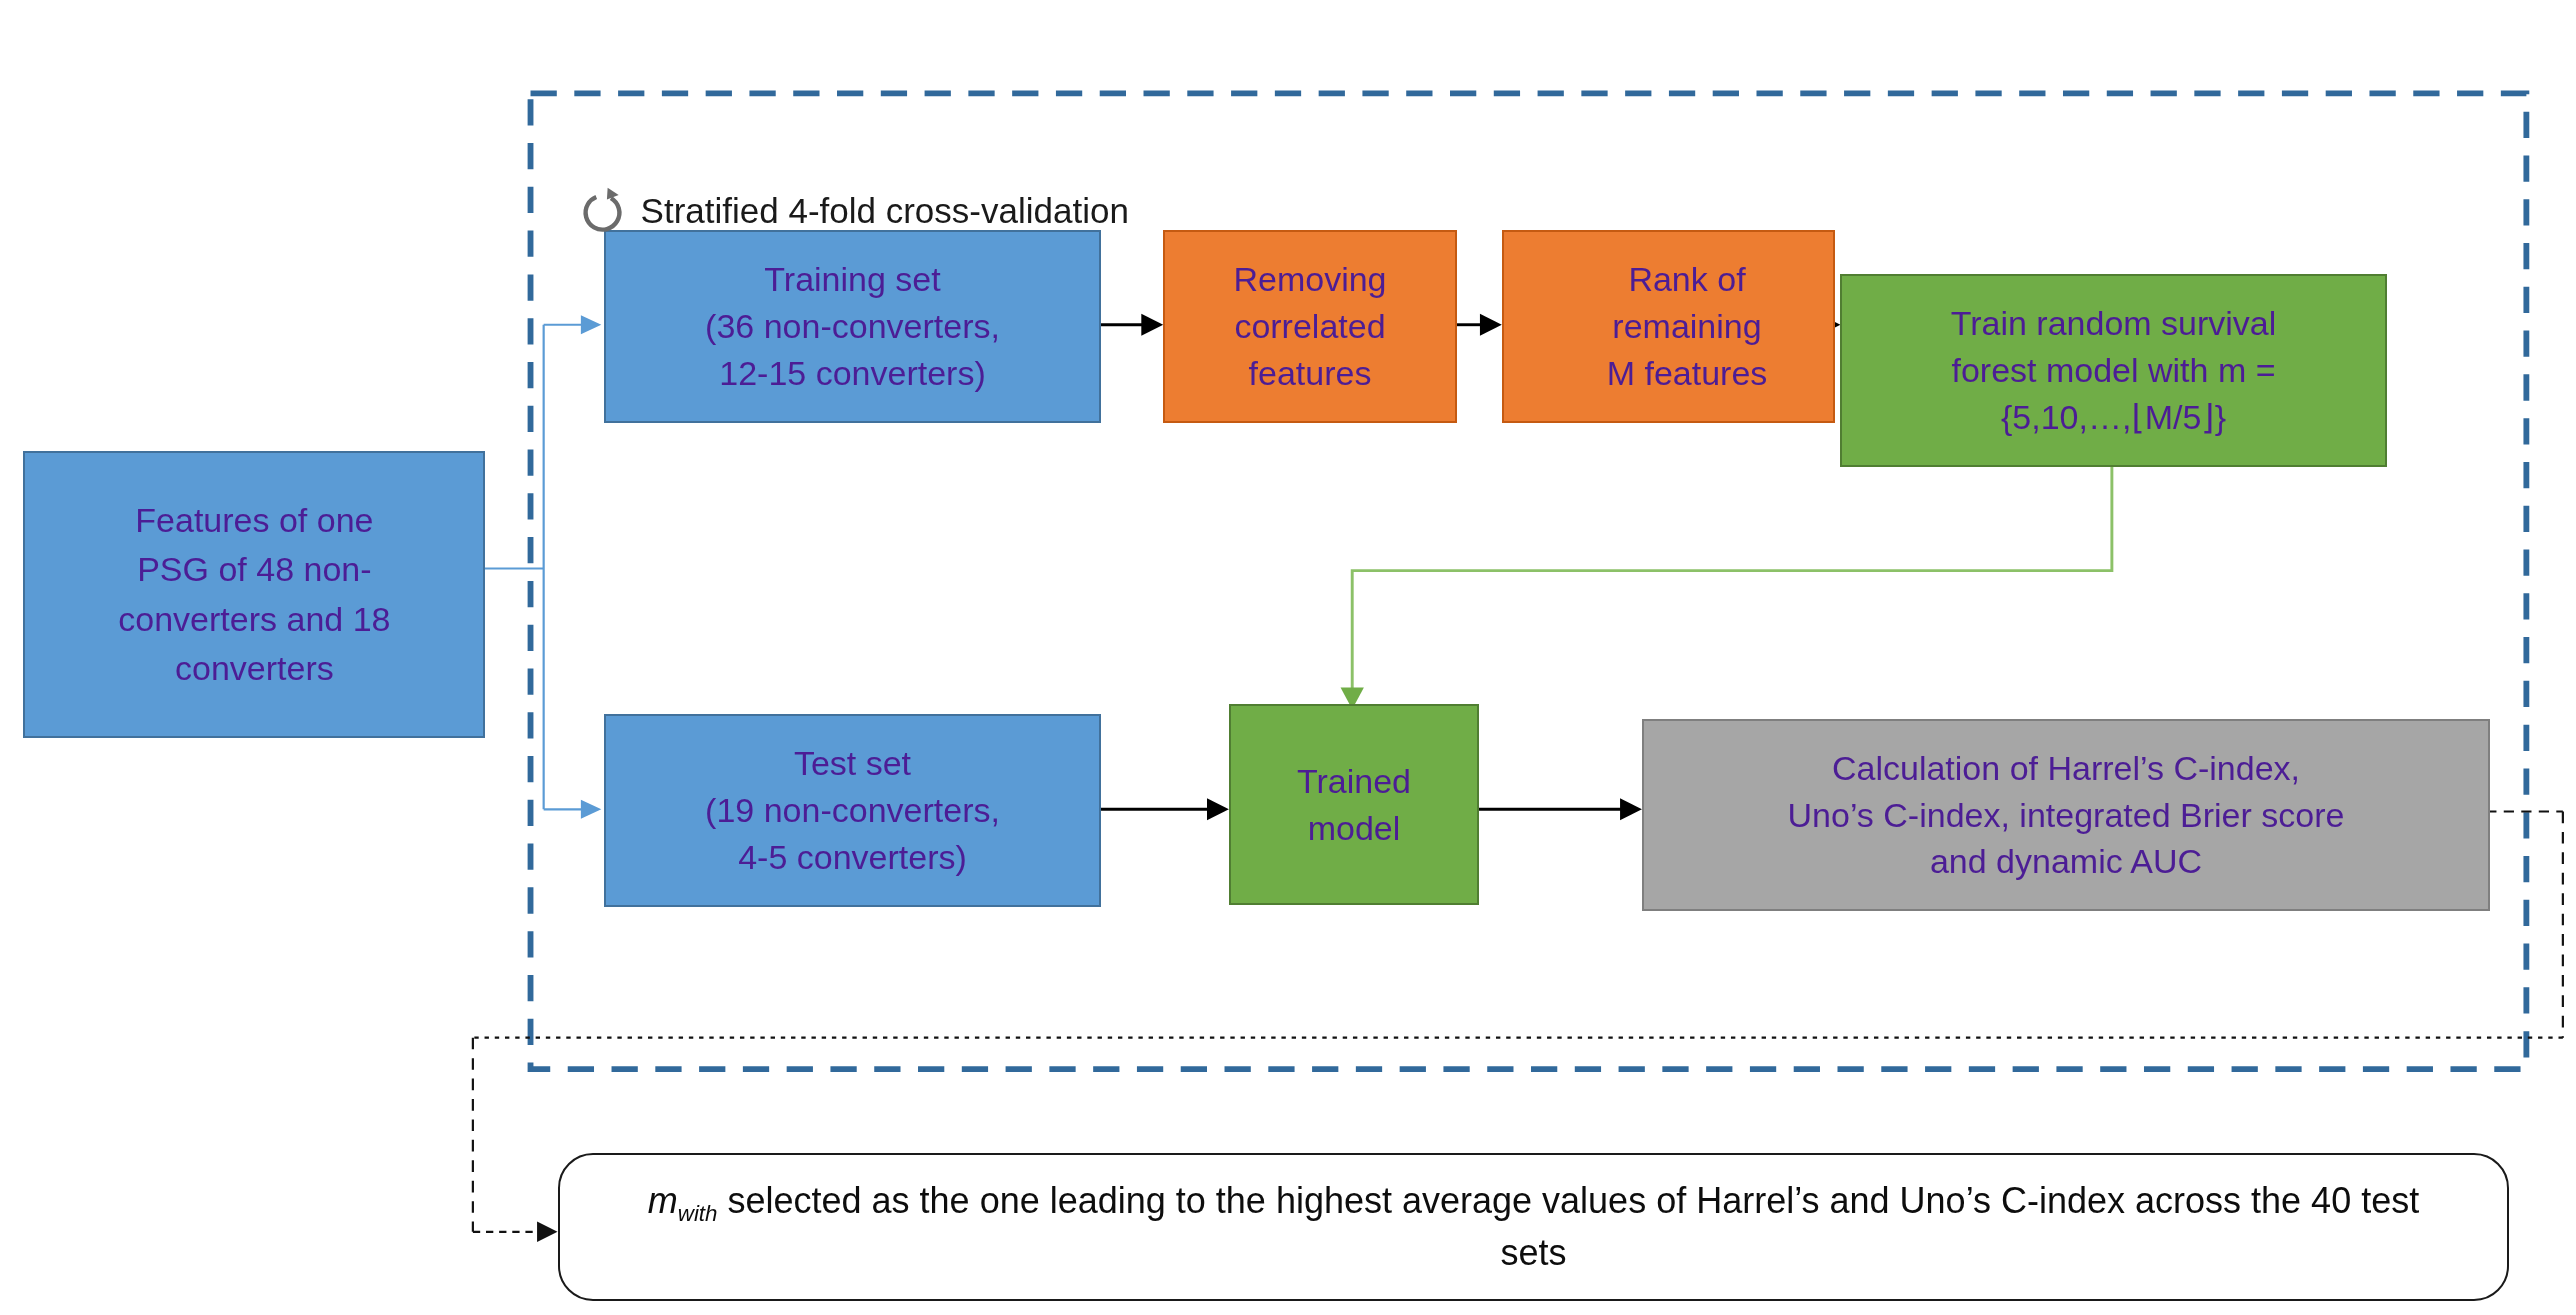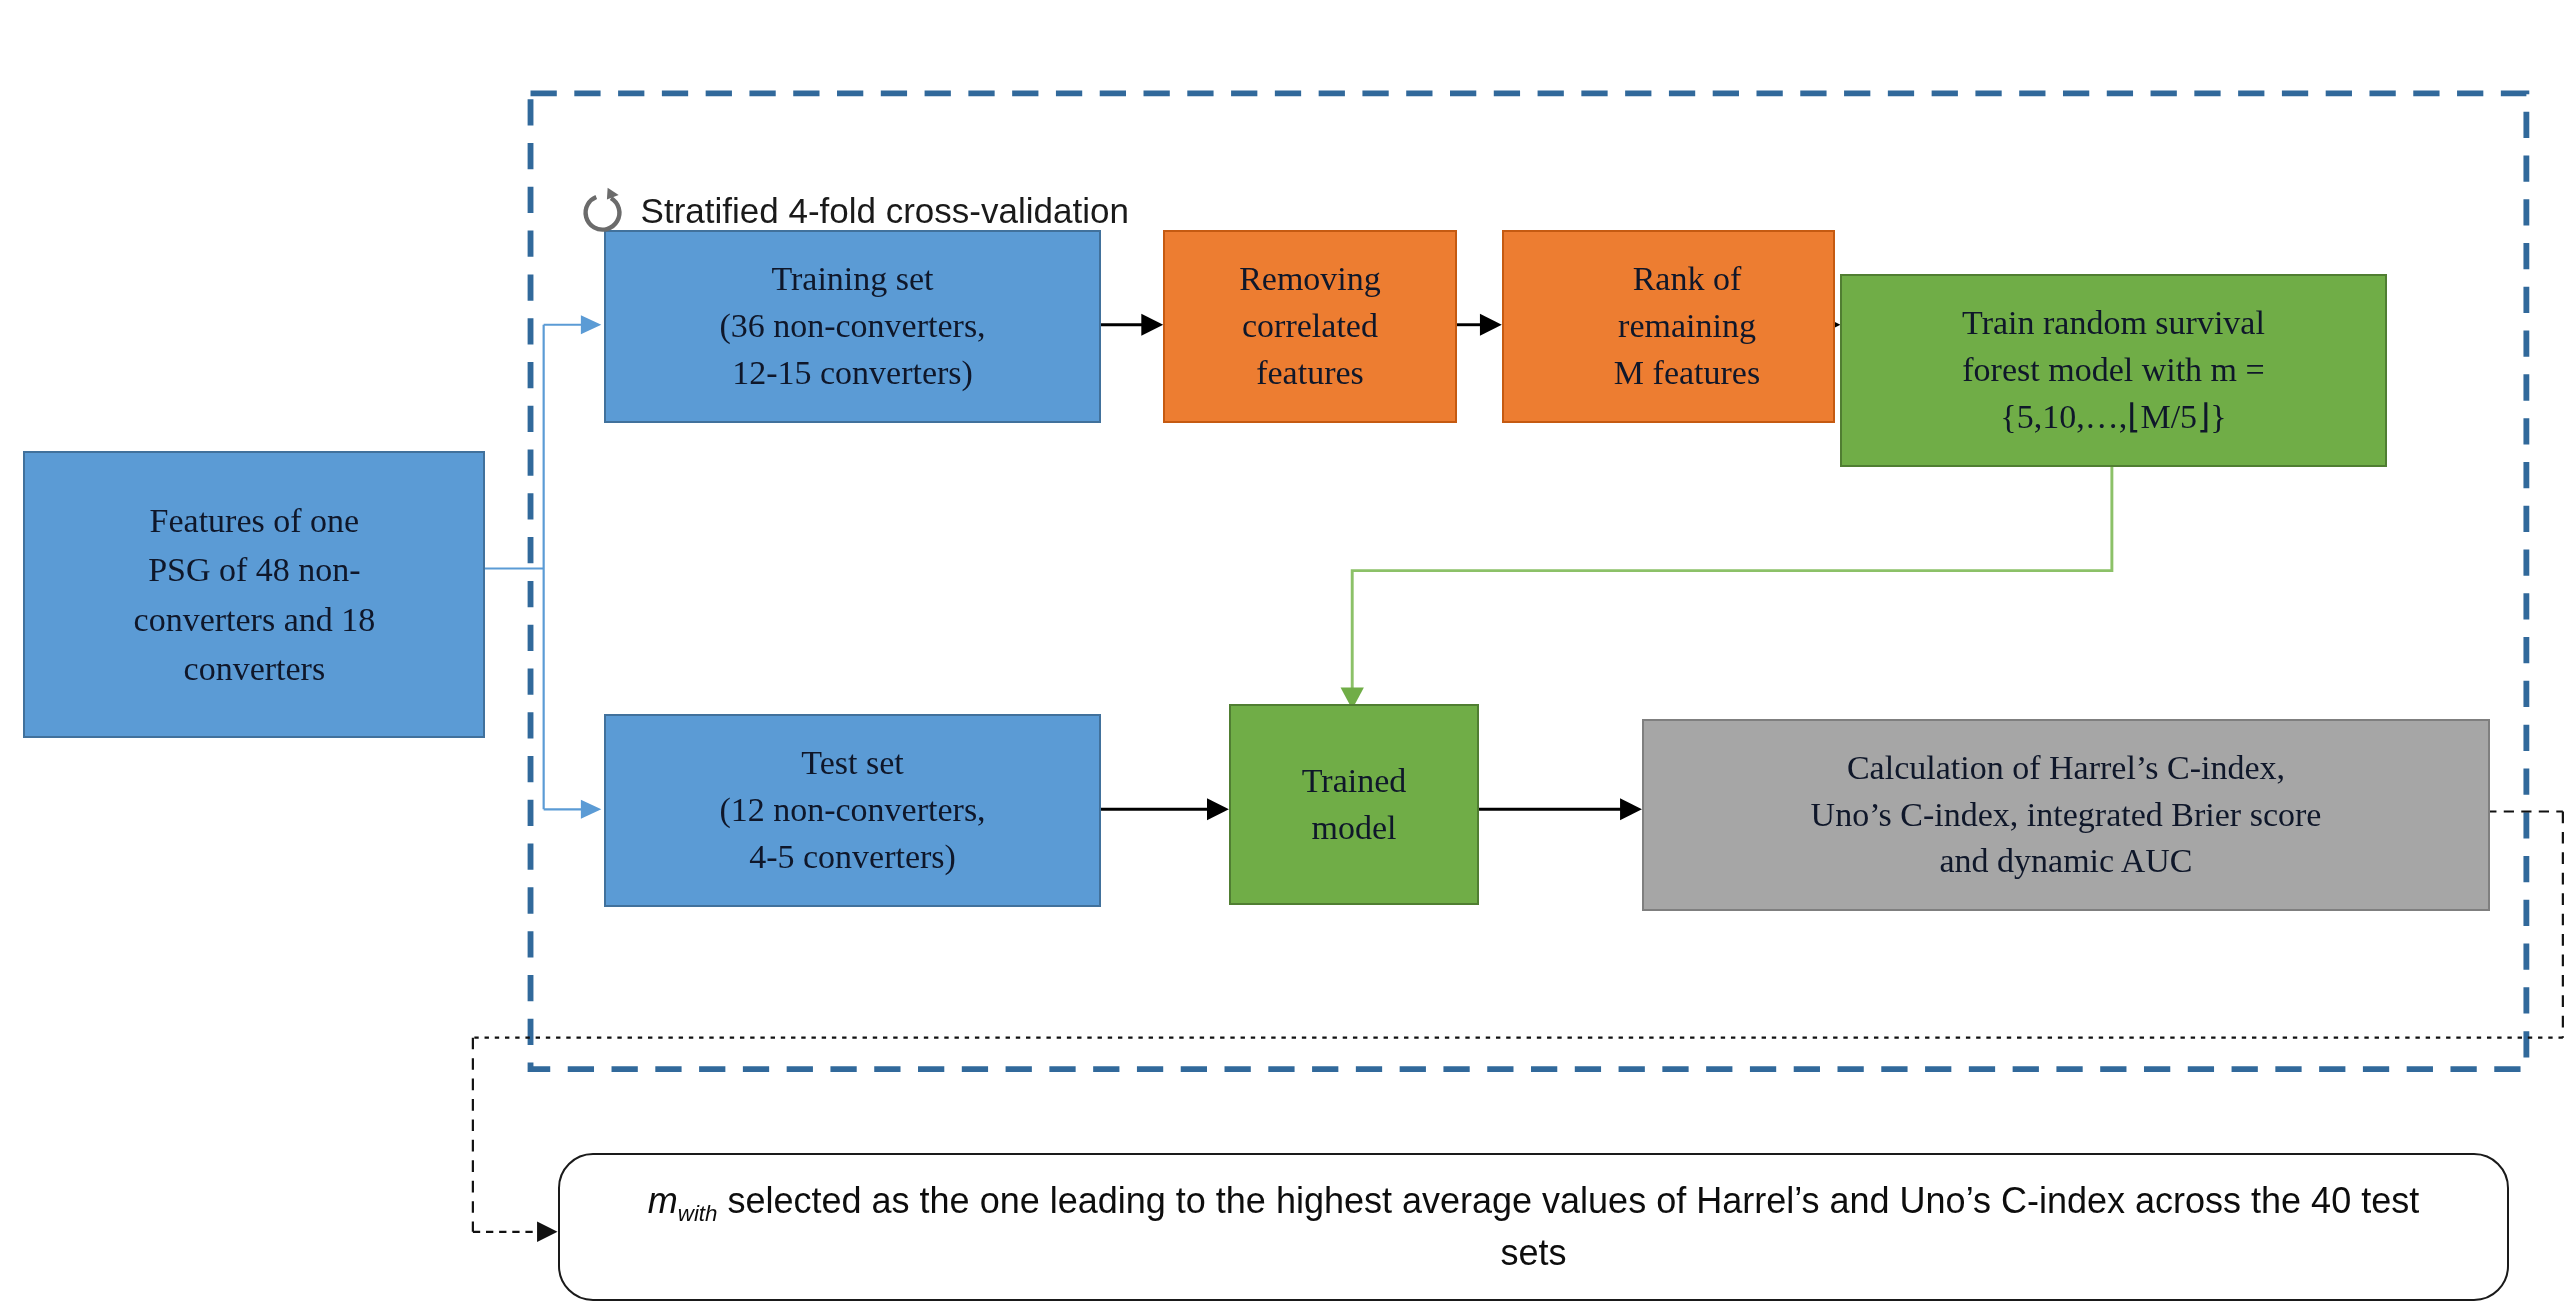--- a/index.html
+++ b/index.html
@@ -5,21 +5,21 @@
   html,body{margin:0;padding:0;background:#ffffff;}
   .canvas{
     position:relative;width:2576px;height:1315px;background:#ffffff;overflow:hidden;
     font-family:"Liberation Sans","DejaVu Sans",sans-serif;color:#1a1a1a;
   }
   svg.connectors{position:absolute;left:0;top:0;z-index:1;}
   .loop-label{position:absolute;z-index:3;display:flex;align-items:center;gap:14.6px;}
   .loop-label .txt{font-size:36px;color:#1a1a1a;white-space:nowrap;}
   .box{
     position:absolute;z-index:2;display:flex;align-items:center;justify-content:center;
-    text-align:center;color:#0f172a;white-space:pre-line;line-height:1.38;font-size:34px;font-family:Liberation Serif, serif;
+    text-align:center;color:#4c1d95;white-space:pre-line;line-height:1.38;font-size:34px;
   }
   .box.blue  {background:#5B9BD5;border:2.2px solid #41719C;}
   .box.orange{background:#ED7D31;border:2.2px solid #C55A11;}
   .box.green {background:#70AD47;border:2.2px solid #507E32;}
   .box.gray  {background:#A6A6A6;border:2.2px solid #7F7F7F;}
   .conclusion{
     position:absolute;z-index:2;left:558px;top:1153px;width:1947px;height:144px;
     background:#ffffff;border:2.9px solid #1a1a1a;border-radius:35px;
     display:flex;align-items:center;justify-content:center;
   }
@@ -101,21 +101,21 @@
 
   <div class="box orange" style="left:1502px;top:230px;width:292px;height:189px;padding-left:37px;">Rank of
 remaining
 M features</div>
 
   <div class="box green" style="left:1840px;top:230px;width:543px;height:189px;margin-top:44px;">Train random survival
 forest model with m =
 {5,10,…,⌊M/5⌋}</div>
 
   <div class="box blue" style="left:604px;top:714px;width:493px;height:189px;">Test set
-(12 non-converters,
+(19 non-converters,
 4-5 converters)</div>
 
   <div class="box green" style="left:1229px;top:704px;width:246px;height:197px;">Trained
 model</div>
 
   <div class="box gray" style="left:1642px;top:719px;width:844px;height:188px;">Calculation of Harrel’s C-index,
 Uno’s C-index, integrated Brier score
 and dynamic AUC</div>
 
   <div class="conclusion">

